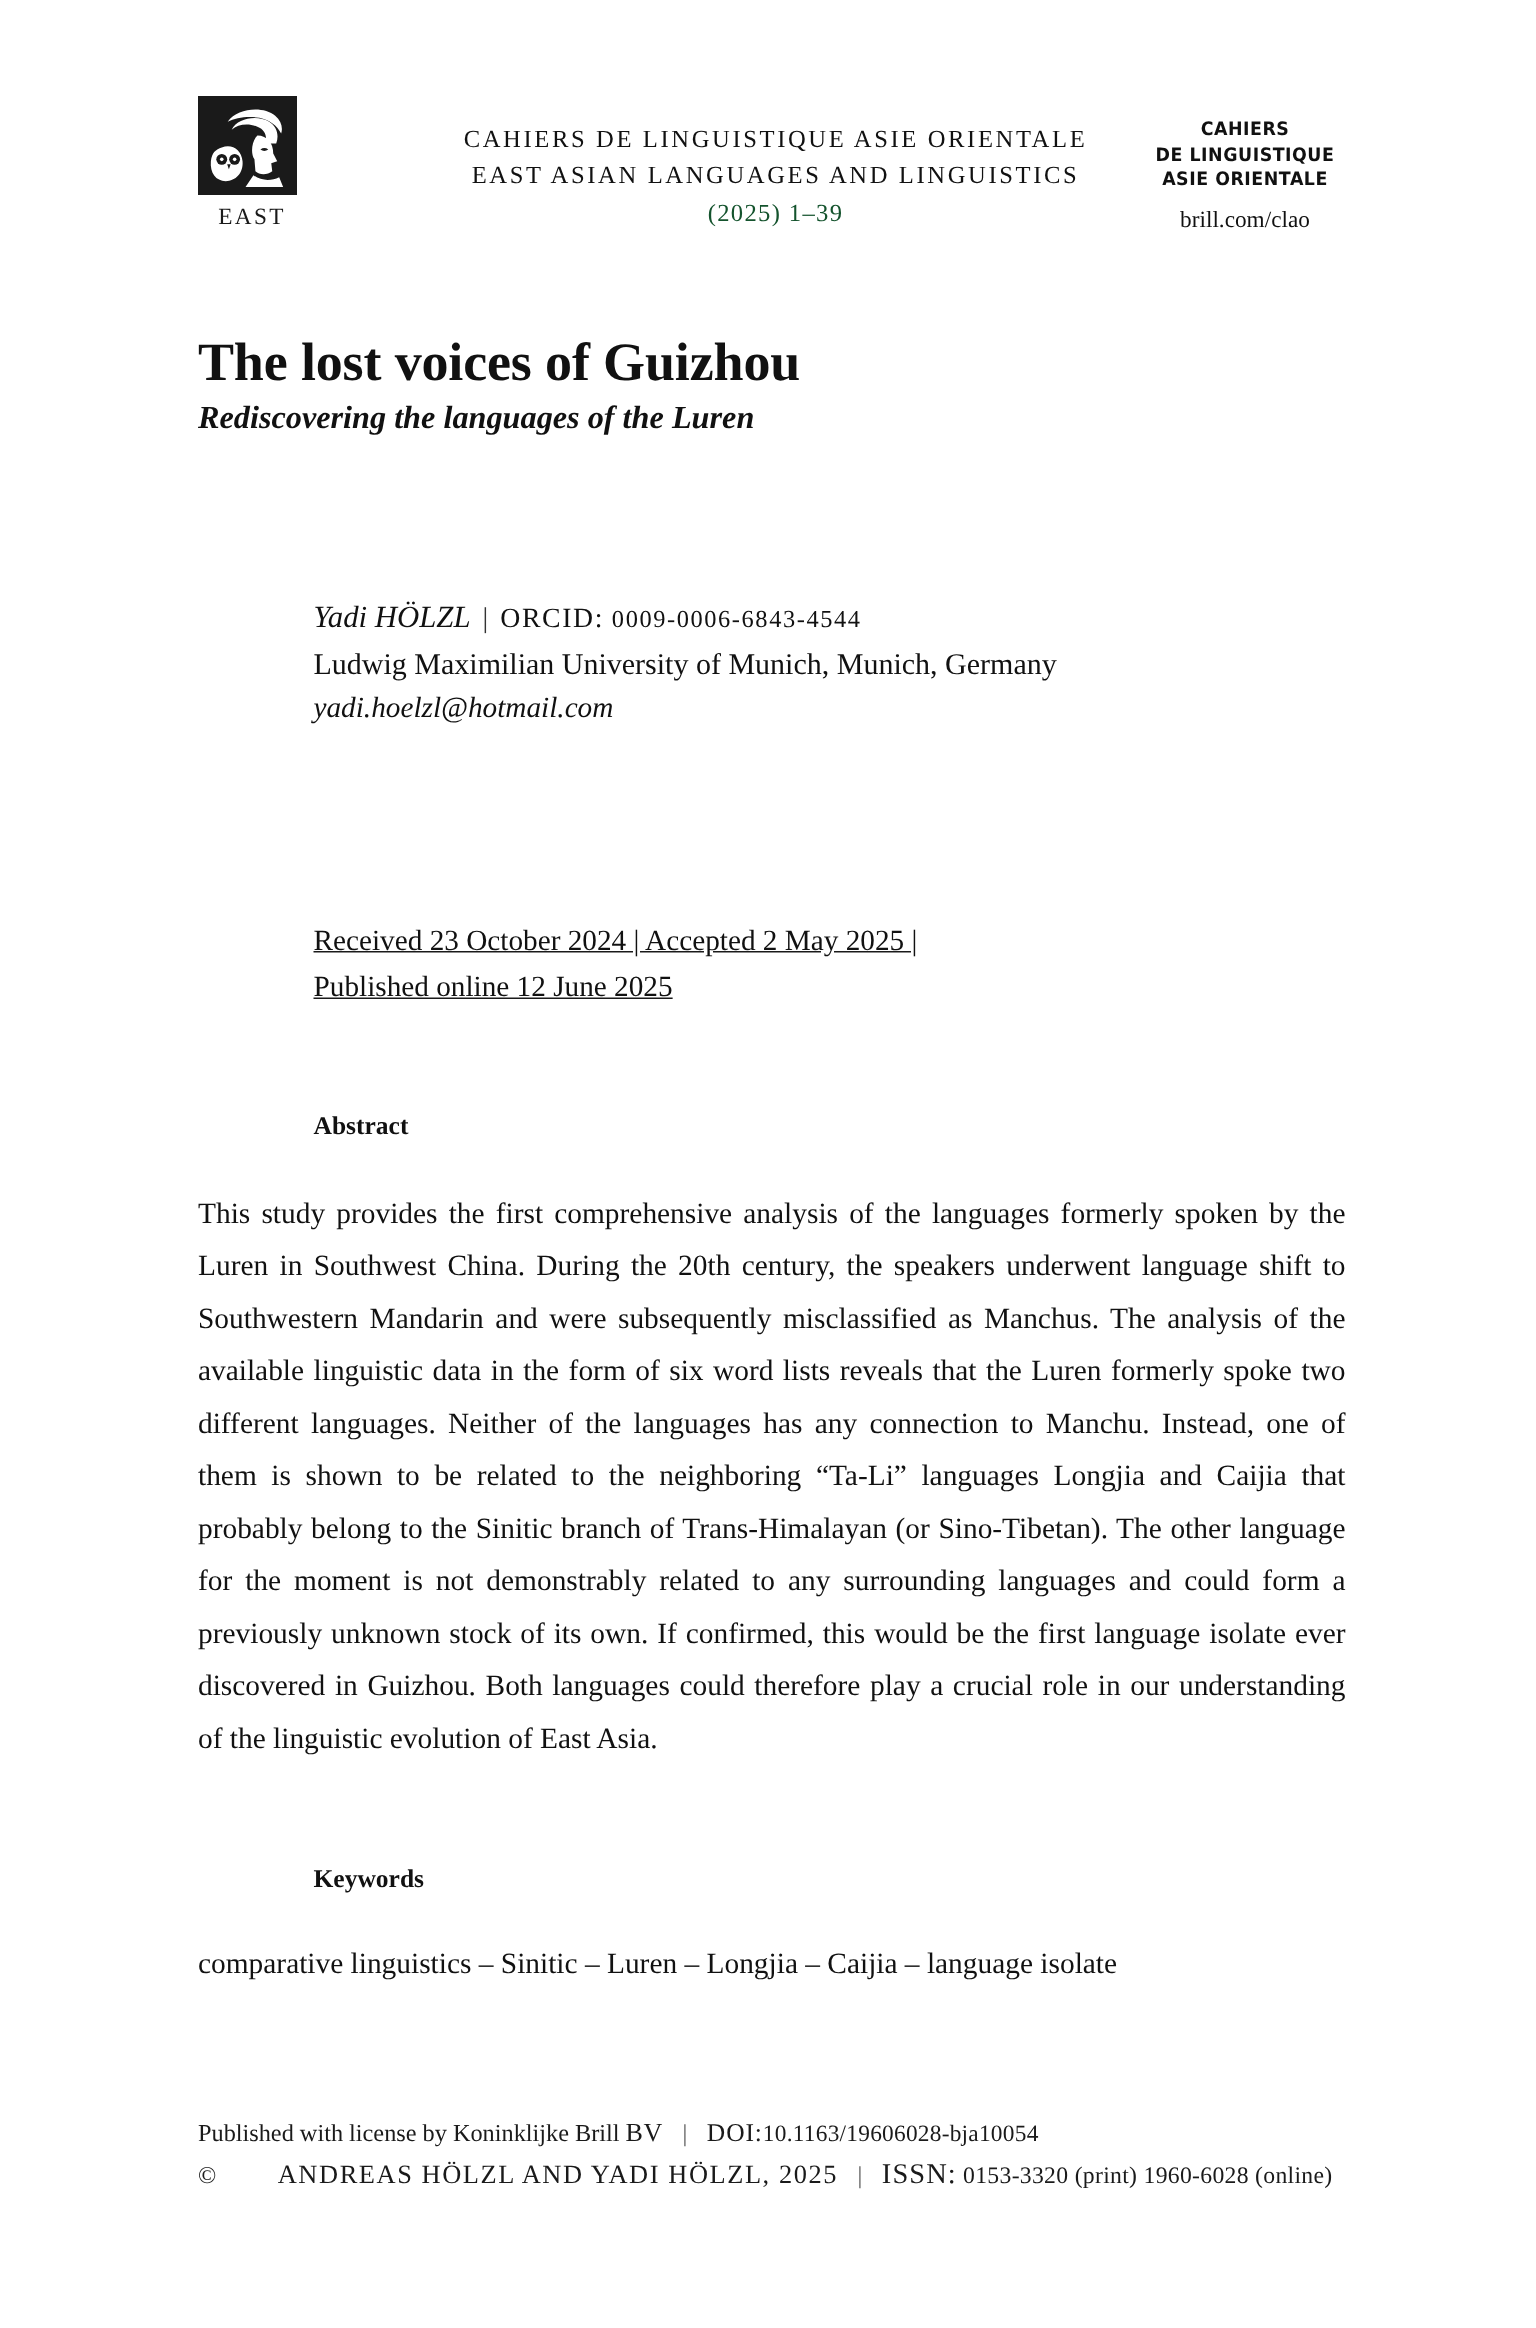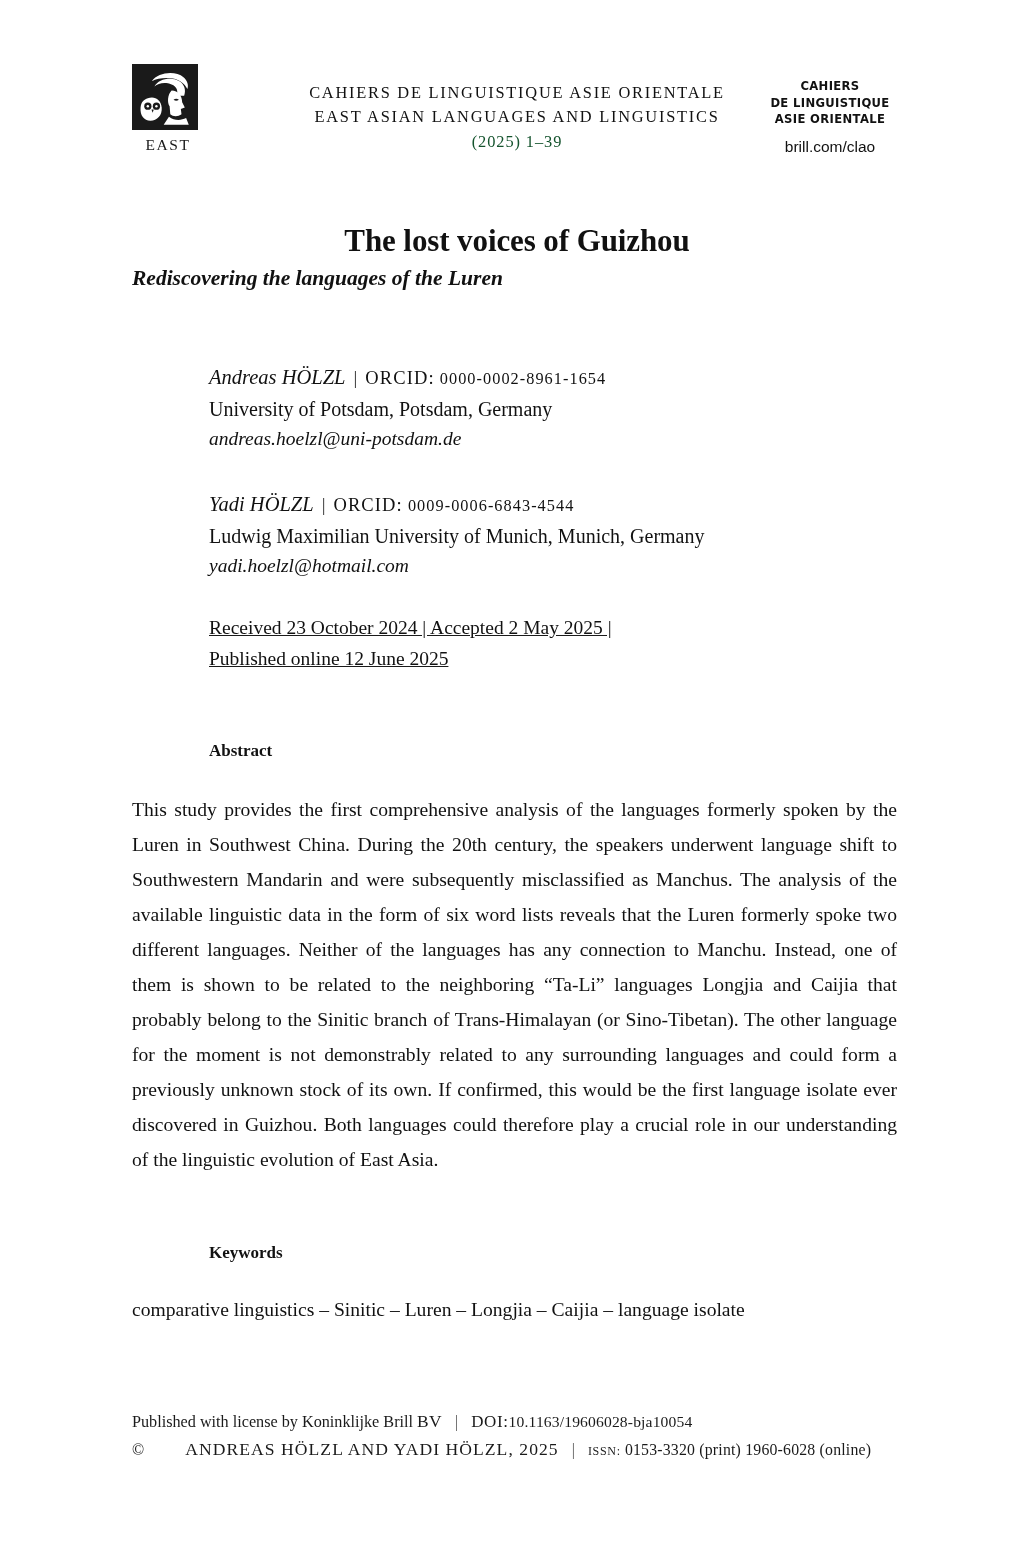--- a/index.html
+++ b/index.html
@@ -89,42 +89,41 @@
     font-size: 11.6px;
     letter-spacing: 0.35px;
     line-height: 16.5px;
     font-weight: 600;
     color: #111;
     white-space: nowrap;
     transform: scaleY(1.06);
   }
   .journal-right .rurl {
     margin-top: 9px;
-    font-family: Liberation Sans, sans-serif;
+    font-family: Liberation Serif, serif;
     font-size: 15.5px;
     line-height: 19px;
     color: #111;
   }
 
   
   .title-block {
     position: absolute;
     left: 132px;
     top: 222px;
     width: 770px;
   }
   .doc-title {
     font-family: "Liberation Serif", serif;
     font-weight: bold;
-    font-size: 31px;
+    font-size: 36px;
     line-height: 38px;
     letter-spacing: -0.1px;
     color: #111;
     margin: 0;
-    text-align: center;
   }
   .doc-subtitle {
     font-family: "Liberation Serif", serif;
     font-style: italic;
     font-weight: bold;
     font-size: 21.5px;
     line-height: 28px;
     color: #111;
     margin: 4px 0 0 0;
   }
@@ -257,21 +256,21 @@
   .copyr-names {
     font-variant: small-caps;
     font-size: 17.6px;
     letter-spacing: 1.05px;
     margin-left: 34px;
   }
   .issn {
     font-size: 15.8px;
     letter-spacing: 0.2px;
   }
-  .issn .ilabel { font-variant: small-caps; font-size: 12px; letter-spacing: 0.7px; }
+  .issn .ilabel { font-variant: small-caps; font-size: 19px; letter-spacing: 0.7px; }
   .copy-symbol { font-size: 16px; padding-right: 7px; }
 </style>
 </head>
 <body>
 
 <div class="page">
 
   <div class="masthead">
 
     <div class="brill-logo-wrap">
@@ -321,27 +320,20 @@
 
   </div>
 
   <div class="title-block">
     <h1 class="doc-title">The lost voices of Guizhou</h1>
     <div class="doc-subtitle">Rediscovering the languages of the Luren</div>
   </div>
 
   <div class="authors-block">
 
-    <div class="author">
-      <div class="author-line">
-        <span class="author-name">Andreas HÖLZL</span><span class="author-sep">|</span><span class="orcid"><span class="oc-label">ORCID:</span> <span>0000-0002-8961-1654</span></span>
-      </div>
-      <div class="affiliation">University of Potsdam, Potsdam, Germany</div>
-      <div class="email">andreas.hoelzl@uni-potsdam.de</div>
-    </div>
 
     <div class="author">
       <div class="author-line">
         <span class="author-name">Yadi HÖLZL</span><span class="author-sep">|</span><span class="orcid"><span class="oc-label">ORCID:</span> <span>0009-0006-6843-4544</span></span>
       </div>
       <div class="affiliation">Ludwig Maximilian University of Munich, Munich, Germany</div>
       <div class="email">yadi.hoelzl@hotmail.com</div>
     </div>
 
   </div>

